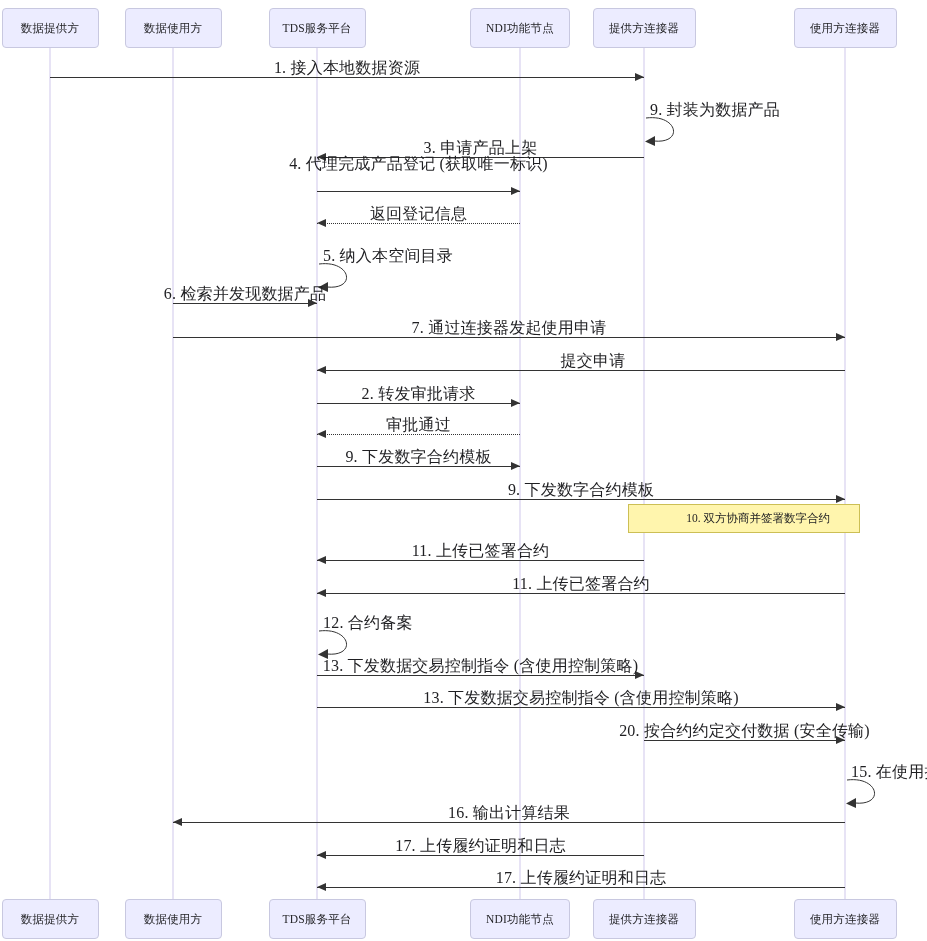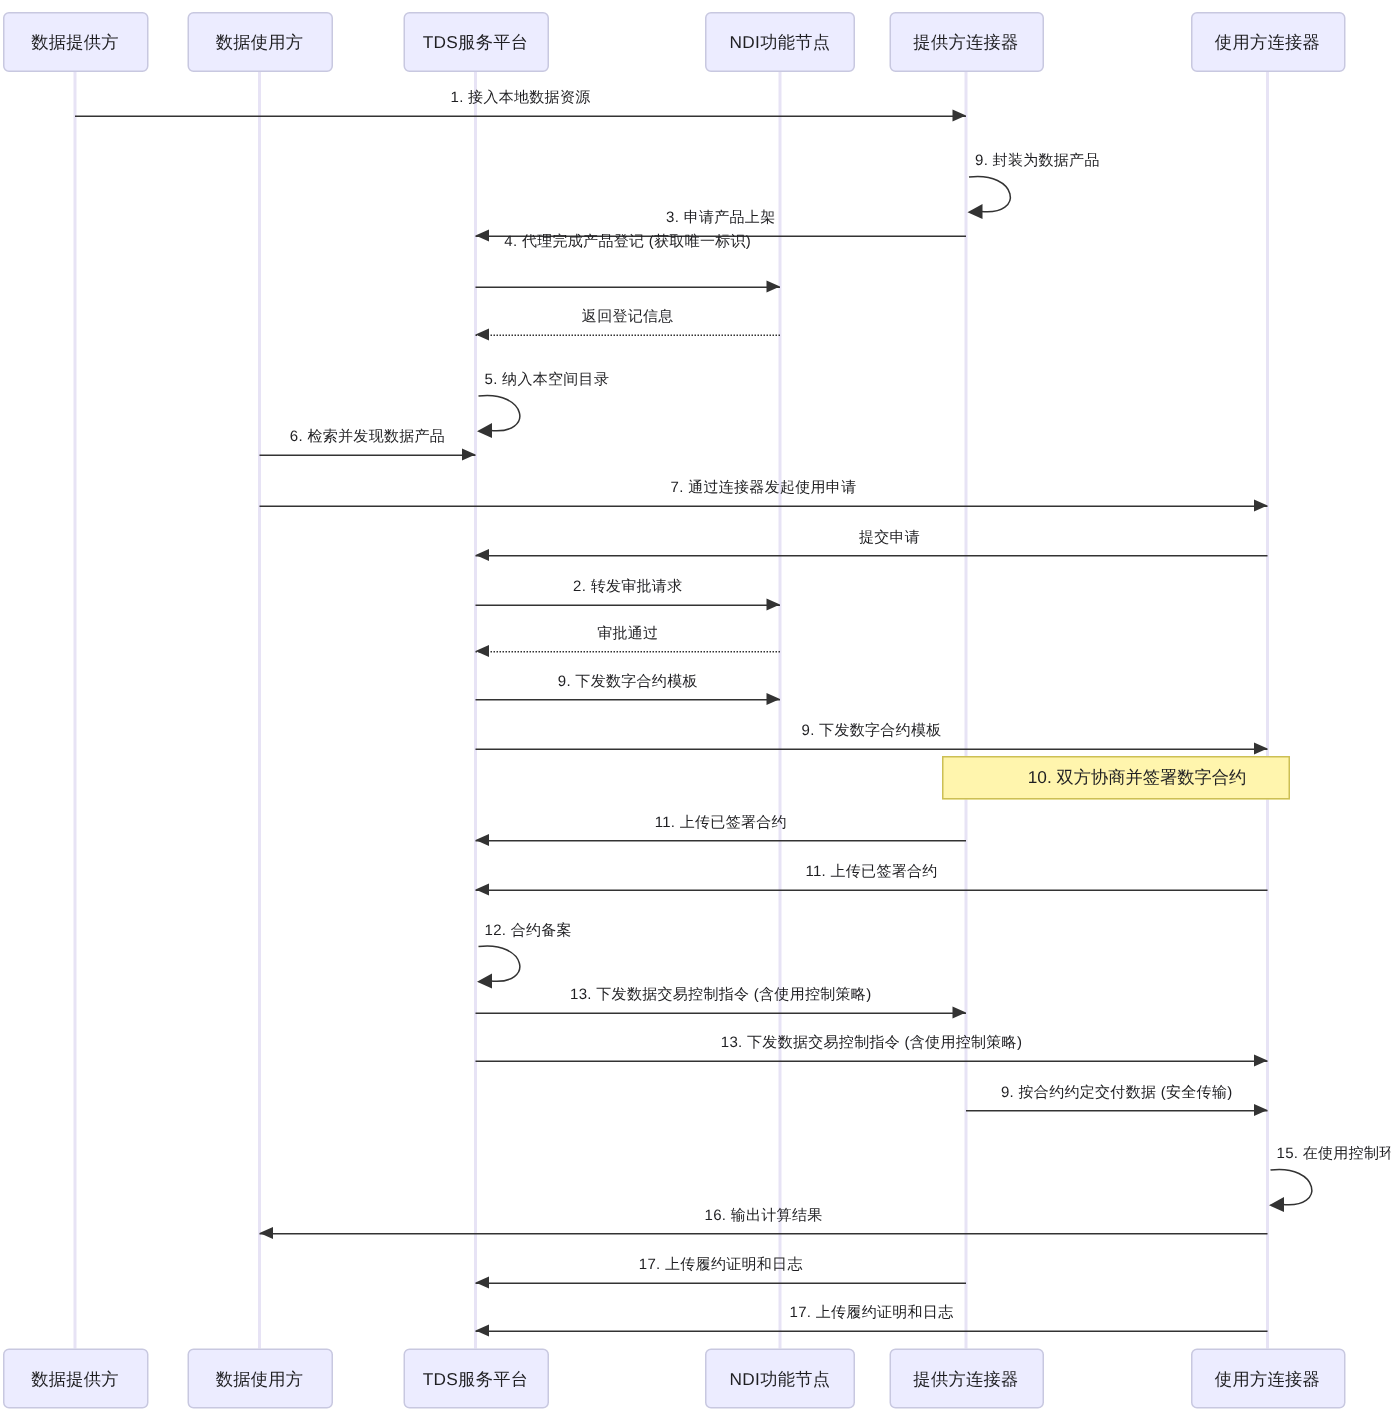--- a/index.html
+++ b/index.html
@@ -9,20 +9,21 @@
   }
   body {
     font-family: "Liberation Sans", "DejaVu Sans", sans-serif;
   }
   #diagram-root {
     position: relative;
     width: 927px;
     height: 941px;
     background: #ffffff;
     overflow: hidden;
+    font-family: Liberation Serif, serif;
   }
   .participant-box {
     position: absolute;
     box-sizing: border-box;
     background: #ECECFF;
     border: 1px solid #C8C8E0;
     border-radius: 4px;
     display: flex;
     align-items: center;
     justify-content: center;
@@ -52,21 +53,21 @@
     border-bottom: 4.5px solid transparent;
   }
   .arrowhead.right {
     border-left: 9px solid #333333;
   }
   .arrowhead.left {
     border-right: 9px solid #333333;
   }
   .msg-label {
     position: absolute;
-    font-size: 10px;
+    font-size: 16px;
     color: #1f1f22;
     white-space: nowrap;
     transform: translateX(-50%);
     letter-spacing: .2px;
   }
   .selfmsg {
     position: absolute;
   }
   .selfmsg svg {
     display: block;
@@ -192,21 +193,21 @@
     </div>
     <div class="msg-label" style="left: 323px; top: 613px; transform: none;">12. 合约备案</div>
     <div class="msg-line" style="left: 317px; top: 675px; width: 327px;"></div>
     <div class="arrowhead right" style="top: 671px; left: 635px;"></div>
     <div class="msg-label" style="left: 480.5px; top: 656px;">13. 下发数据交易控制指令 (含使用控制策略)</div>
     <div class="msg-line" style="left: 317px; top: 707px; width: 528px;"></div>
     <div class="arrowhead right" style="top: 703px; left: 836px;"></div>
     <div class="msg-label" style="left: 581px; top: 688px;">13. 下发数据交易控制指令 (含使用控制策略)</div>
     <div class="msg-line" style="left: 644px; top: 740px; width: 201px;"></div>
     <div class="arrowhead right" style="top: 736px; left: 836px;"></div>
-    <div class="msg-label" style="left: 744.5px; top: 721px;">9. 按合约约定交付数据 (安全传输)</div>
+    <div class="msg-label" style="left: 744.5px; top: 721px;">20. 按合约约定交付数据 (安全传输)</div>
     <div class="selfmsg" style="left: 845px; top: 776px;">
       <svg width="46" height="34" viewBox="0 0 46 34">
         <path d="M2 4 C 34 0, 40 30, 10 27" fill="none" stroke="#333" stroke-width="1"></path>
         <path d="M11 22 L 1 27.5 L 11 32 Z" fill="#333"></path>
       </svg>
     </div>
     <div class="msg-label" style="left: 851px; top: 762px; transform: none;">15. 在使用控制环境下合规使用数据</div>
     <div class="msg-line" style="left: 173px; top: 822px; width: 672px;"></div>
     <div class="arrowhead left" style="top: 818px; left: 173px;"></div>
     <div class="msg-label" style="left: 509px; top: 803px;">16. 输出计算结果</div>

